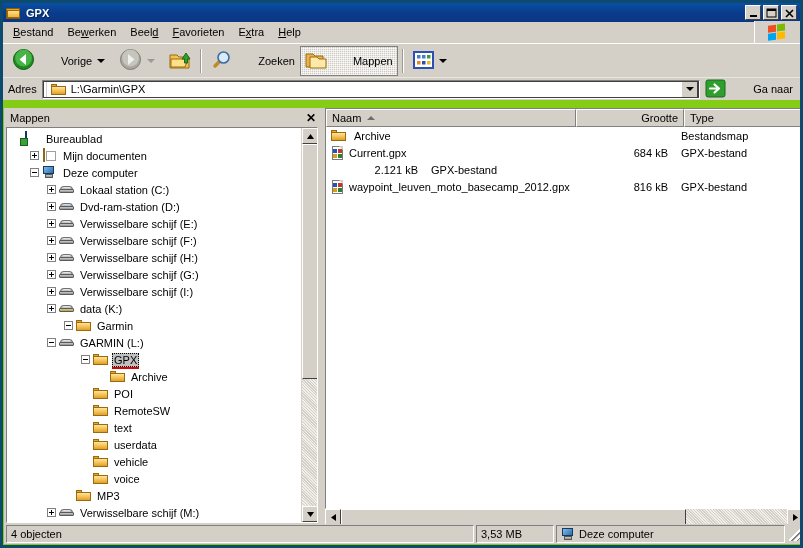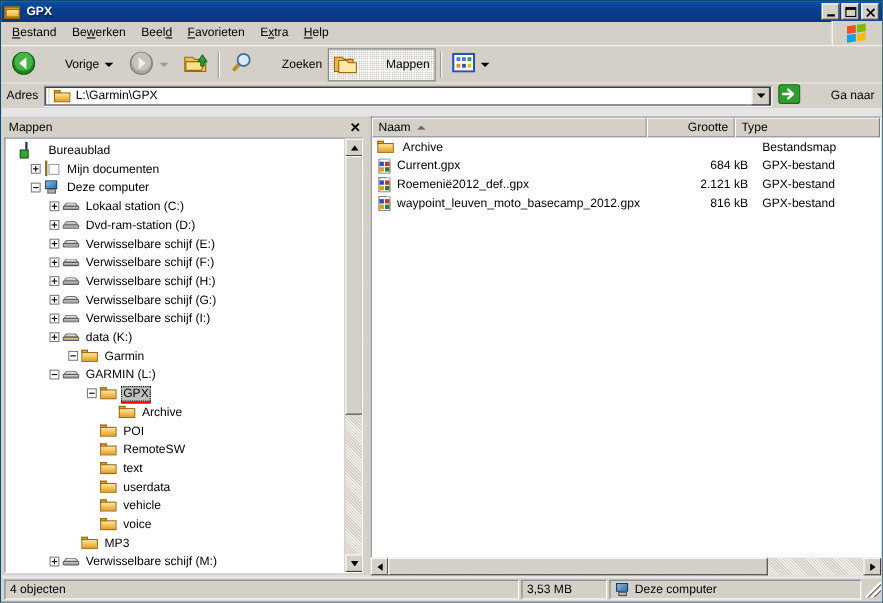--- a/index.html
+++ b/index.html
@@ -4,22 +4,22 @@
 <style>
   * { box-sizing: border-box; }
   html, body {
     margin: 0; padding: 0;
     background: #ffffff;
     font-family: "Liberation Sans", sans-serif;
   }
   #window {
     position: relative;
     width: 803px; height: 548px;
-    background: #e5e5e5;
-    border: 1px solid #0c4a6e;
+    background: #84cc16;
+    border: 3px solid #0c4a6e;
     overflow: hidden;
     font-size: 11px;
     color: #000;
   }
   
   #titlebar {
     height: 19px;
     background: linear-gradient(to bottom, #0a4fa5 0%, #0a3c8c 50%, #0a3782 100%);
     display: flex; align-items: center;
     padding: 0 2px 0 3px;
@@ -655,21 +655,21 @@
 
     <div id="splitter"></div>
 
     <div id="file-pane">
       <div id="file-inner">
         <div id="col-head">
             <div class="col" style="width: 250px;">
               <span>Naam</span>
               <span class="sort-arrow"></span>
             </div>
-            <div class="col right" style="width: 80px;">
+            <div class="col right" style="width: 108px;">
               <span>Grootte</span>
             </div>
             <div class="col" style="width: 118px; flex: 1 1 auto;">
               <span>Type</span>
             </div>
           </div>
         <div id="rows">
             <div class="frow">
               <div class="cell-name" style="width: 250px;">
                 <span class="ticon"><span class="folder"><span class="tab"></span><span class="body"></span></span></span>
@@ -686,30 +686,20 @@
                   <span class="q q2"></span>
                   <span class="q q3"></span>
                   <span class="q q4"></span>
                 </span>
                 <span class="fname">Current.gpx</span>
               </div>
               <div class="cell-size" style="width: 100px;">684 kB</div>
               <div class="cell-type" style="flex: 1 1 auto;">GPX-bestand</div>
             </div>
             <div class="frow">
-              <div class="cell-name" style="width: 250px;">
-                <span class="gpxicon">
-                  <span class="page"></span>
-                  <span class="q q1"></span>
-                  <span class="q q2"></span>
-                  <span class="q q3"></span>
-                  <span class="q q4"></span>
-                </span>
-                <span class="fname">Roemenië2012_def..gpx</span>
-              </div>
               <div class="cell-size" style="width: 100px;">2.121 kB</div>
               <div class="cell-type" style="flex: 1 1 auto;">GPX-bestand</div>
             </div>
             <div class="frow">
               <div class="cell-name" style="width: 250px;">
                 <span class="gpxicon">
                   <span class="page"></span>
                   <span class="q q1"></span>
                   <span class="q q2"></span>
                   <span class="q q3"></span>

